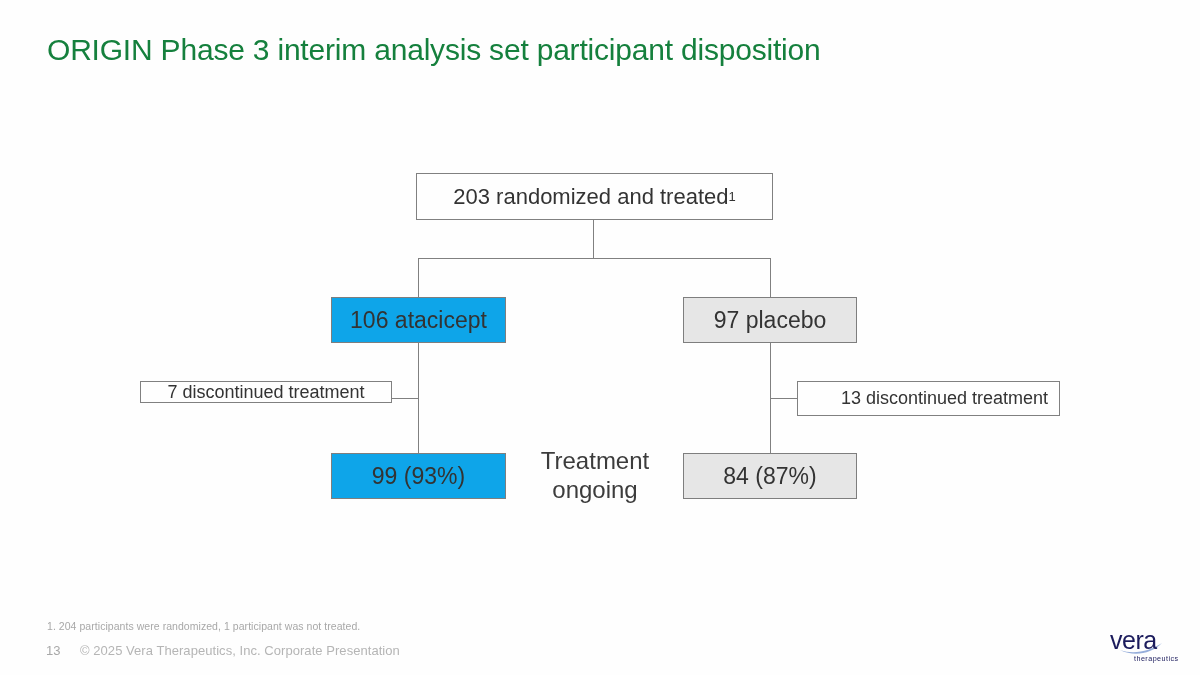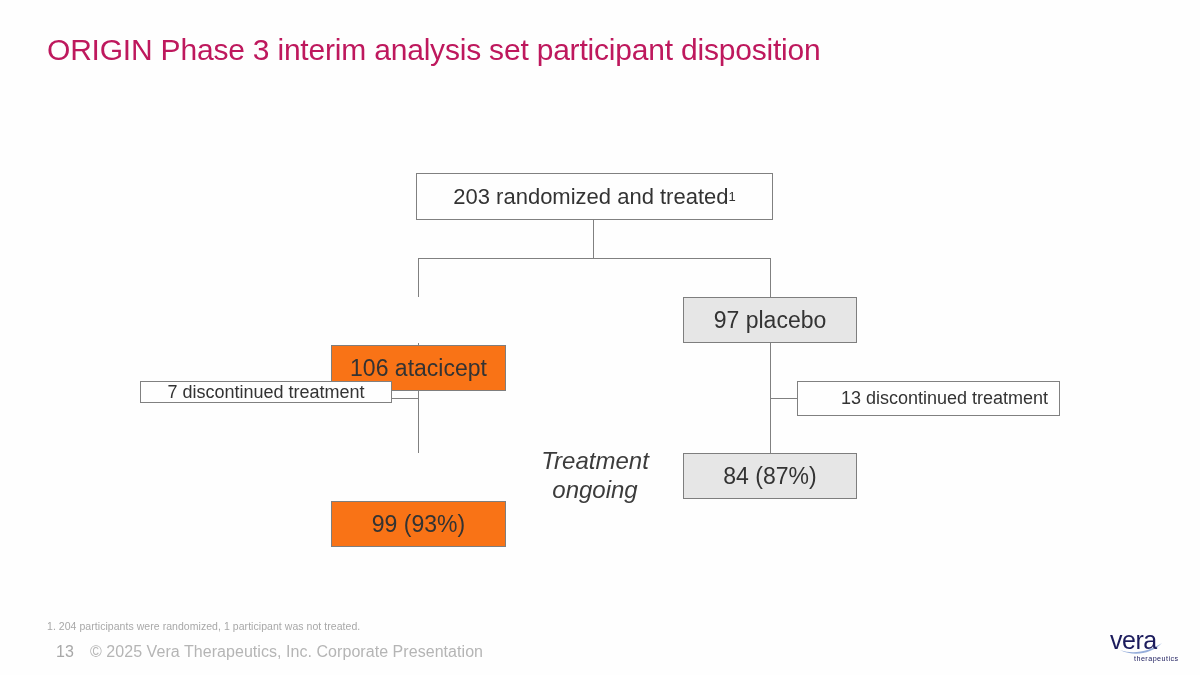--- a/index.html
+++ b/index.html
@@ -20,21 +20,21 @@
   }
 
   
   #slide-title {
     position: absolute;
     left: 47px;
     top: 33px;
     font-size: 30px;
     font-weight: 400;
     letter-spacing: -0.2px;
-    color: #be185d;
+    color: #15803d;
     white-space: nowrap;
   }
 
   
   #diagram {
     position: absolute;
     left: 0;
     top: 0;
     width: 1200px;
     height: 675px;
@@ -45,21 +45,21 @@
     box-sizing: border-box;
     border: 1.3px solid #808080;
     display: flex;
     align-items: center;
     justify-content: center;
     color: #333333;
     line-height: 1.15;
     text-align: right;
   }
   .node.plain  { background: #fefefe; }
-  .node.blue   { background: #f97316; border-color: #7e7e7e; margin-top: 48px; }
+  .node.blue   { background: #0ea5e9; border-color: #7e7e7e; }
   .node.grey   { background: #e6e6e6; border-color: #7e7e7e; }
 
   
   #node-randomized {
     left: 416px; top: 173px;
     width: 357px; height: 47px;
     font-size: 22px;
   }
   #node-randomized .sup {
     font-size: 13px;
@@ -106,21 +106,20 @@
 
   
   #caption-ongoing {
     position: absolute;
     left: 516px; top: 446px;
     width: 158px;
     text-align: center;
     font-size: 24px;
     color: #3c3c3c;
     line-height: 1.22;
-    font-style: italic;
   }
 
   
   .line {
     position: absolute;
     background: #808080;
   }
   .line.v { width: 1.4px; }
   .line.h { height: 1.4px; }
 
@@ -136,24 +135,24 @@
   
   #footnote {
     position: absolute;
     left: 47px; top: 620px;
     font-size: 10.5px;
     color: #a8a8a8;
     letter-spacing: 0.05px;
   }
   #footer-row {
     position: absolute;
-    left: 56px; top: 643px;
+    left: 46px; top: 643px;
     display: flex;
     align-items: flex-start;
-    font-size: 16px;
+    font-size: 13px;
     color: #b5b5b5;
   }
   #page-number {
     width: 34px;
     color: #a8a8a8;
   }
   #copyright { letter-spacing: 0.05px; }
 
   
   #logo {

